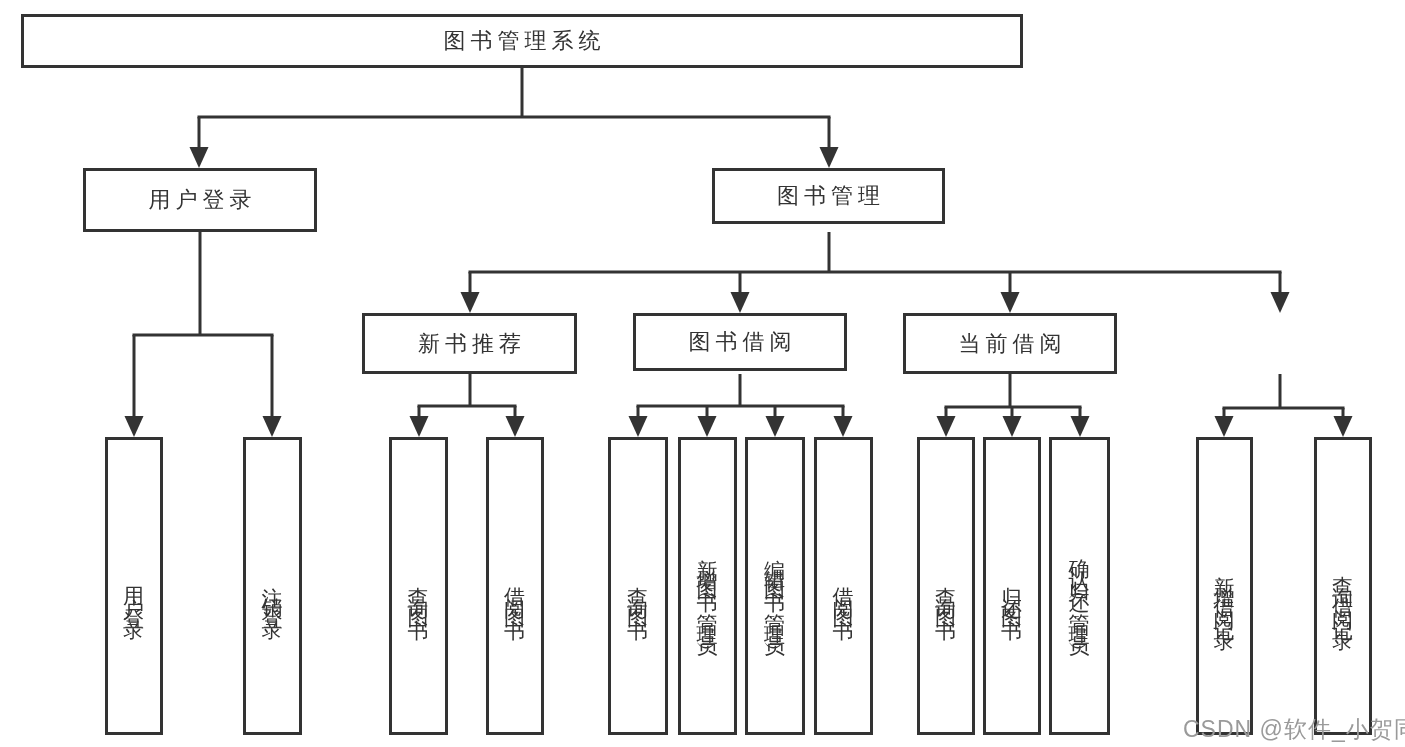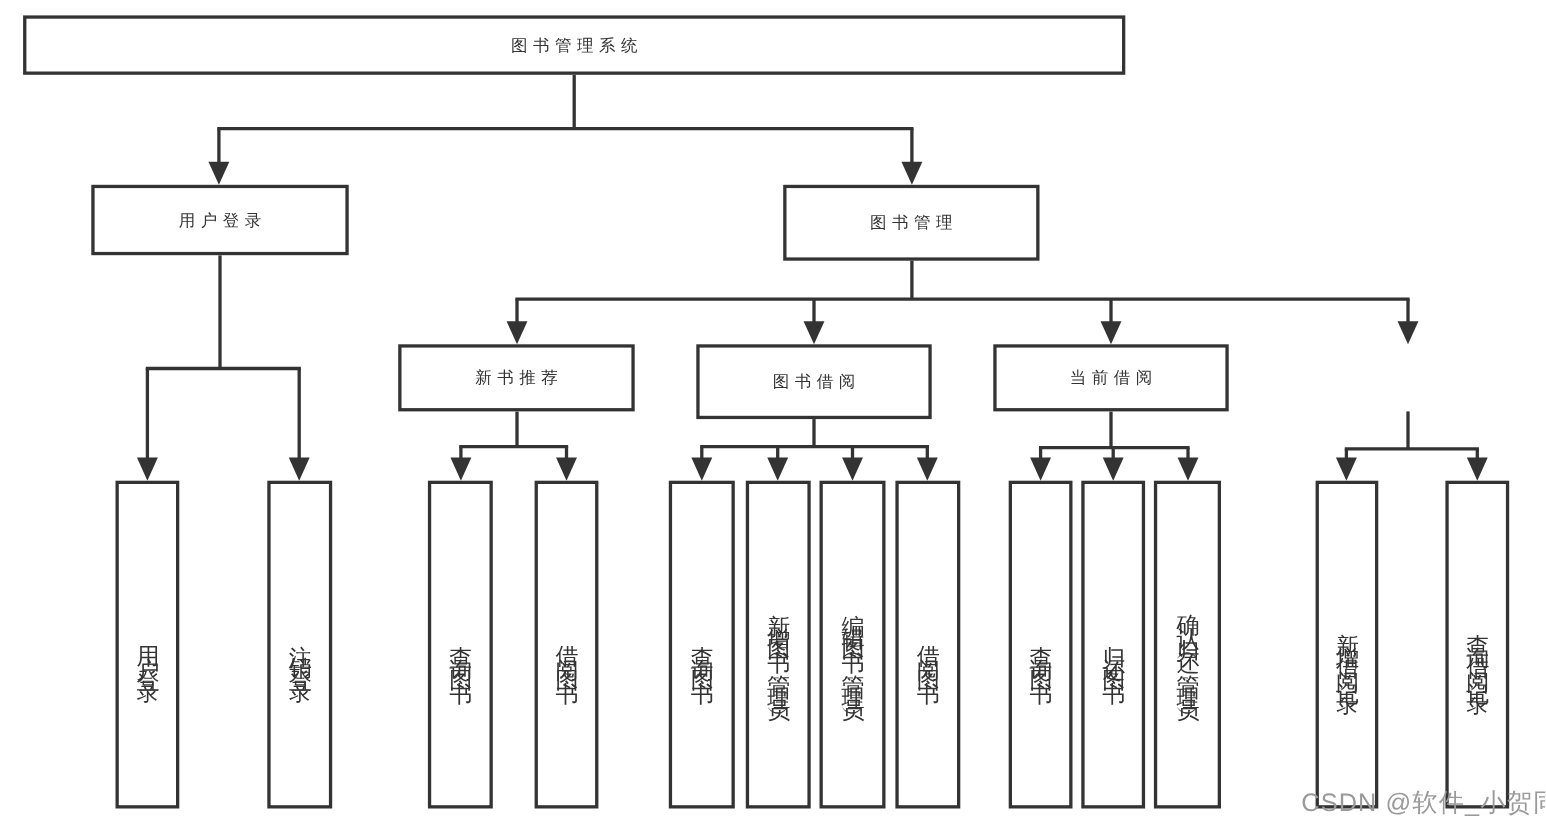--- a/index.html
+++ b/index.html
@@ -21,30 +21,30 @@
     position: absolute;
     box-sizing: border-box;
     border: 3px solid #333333;
     background: #ffffff;
     display: flex;
     align-items: center;
     justify-content: center;
     color: #333333;
   }
   .h-label {
-    font-size: 15px;
+    font-size: 22px;
     letter-spacing: 5px;
     text-indent: 5px;
     white-space: nowrap;
   }
   .root-box   { left: 21px;  top: 14px;  width: 1002px; height: 54px; }
   .l1-user    { left: 83px;  top: 168px; width: 234px;  height: 64px; }
-  .l1-book    { left: 712px; top: 168px; width: 233px;  height: 69px; }
+  .l1-book    { left: 712px; top: 168px; width: 233px;  height: 56px; }
   .l2-nb      { left: 362px; top: 313px; width: 215px;  height: 61px; }
-  .l2-bb      { left: 633px; top: 313px; width: 214px;  height: 68px; }
+  .l2-bb      { left: 633px; top: 313px; width: 214px;  height: 58px; }
   .l2-cb      { left: 903px; top: 313px; width: 214px;  height: 61px; align-items: center; }
   .l2-br      { left: 1173px;top: 313px; width: 214px;  height: 61px; }
   .leaf {
     top: 437px;
     height: 298px;
   }
   .leaf .v-text {
     writing-mode: vertical-rl;
     font-size: 21px;
     letter-spacing: 11px;

